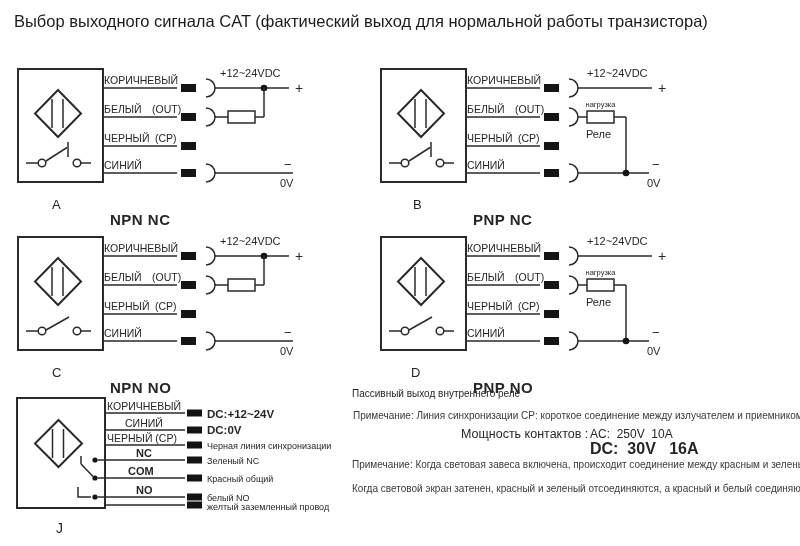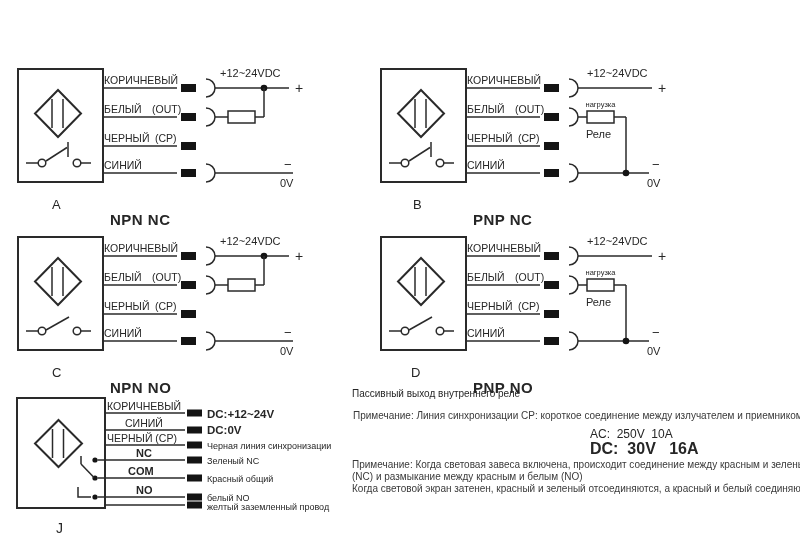--- a/index.html
+++ b/index.html
@@ -35,20 +35,21 @@
   .note2a{left:352px;top:459px;font-size:10px;color:#3a3a3a;}
   .note2b{left:352px;top:471px;font-size:10px;color:#3a3a3a;}
   .note2c{left:352px;top:483px;font-size:10px;color:#3a3a3a;}
   .nw{white-space:nowrap;}
 </style>
 </head>
 <body>
 
 <div class="canvas">
 
+  <div class="abs title nw">Выбор выходного сигнала CAT (фактический выход для нормальной работы транзистора)</div>
 
   <svg class="abs" style="left:12px;top:62px;" width="312" height="172" viewBox="0 0 312 172">
     <g>
       <rect class="w2" x="6" y="7" width="85" height="113"></rect>
       <g>
         <polygon class="w2" points="46,28 69,51.5 46,75 23,51.5"></polygon>
         <line class="w" x1="40" y1="37" x2="40" y2="66"></line>
         <line class="w" x1="51" y1="37" x2="51" y2="66"></line>
       </g>
       <g>
@@ -329,19 +330,19 @@
     <g>
       <line class="w" x1="93" y1="112" x2="173" y2="112"></line>
       <rect class="term" x="175" y="108.5" width="15" height="7"></rect>
       <text class="jr-sm" x="195" y="117">желтый заземленный провод</text>
     </g>
     <text class="letter" style="font-size:14px;" x="44" y="140">J</text>
   </svg>
 
   <div class="abs noteh nw">Пассивный выход внутреннего реле</div>
   <div class="abs note1 nw">Примечание: Линия синхронизации CP: короткое соединение между излучателем и приемником</div>
+  <div class="abs pow-label nw">Мощность контактов :</div>
   <div class="abs pow-ac">AC:  250V  10A</div>
   <div class="abs pow-dc">DC:  30V   16A</div>
   <div class="abs note2a nw">Примечание: Когда световая завеса включена, происходит соединение между красным и зеленым</div>
-  <div class="abs note2b nw">(NC) и размыкание между красным и белым (NO)</div>
   <div class="abs note2c nw">Когда световой экран затенен, красный и зеленый отсоединяются, а красный и белый соединяются.</div>
 
 </div>
 
 </body></html>

